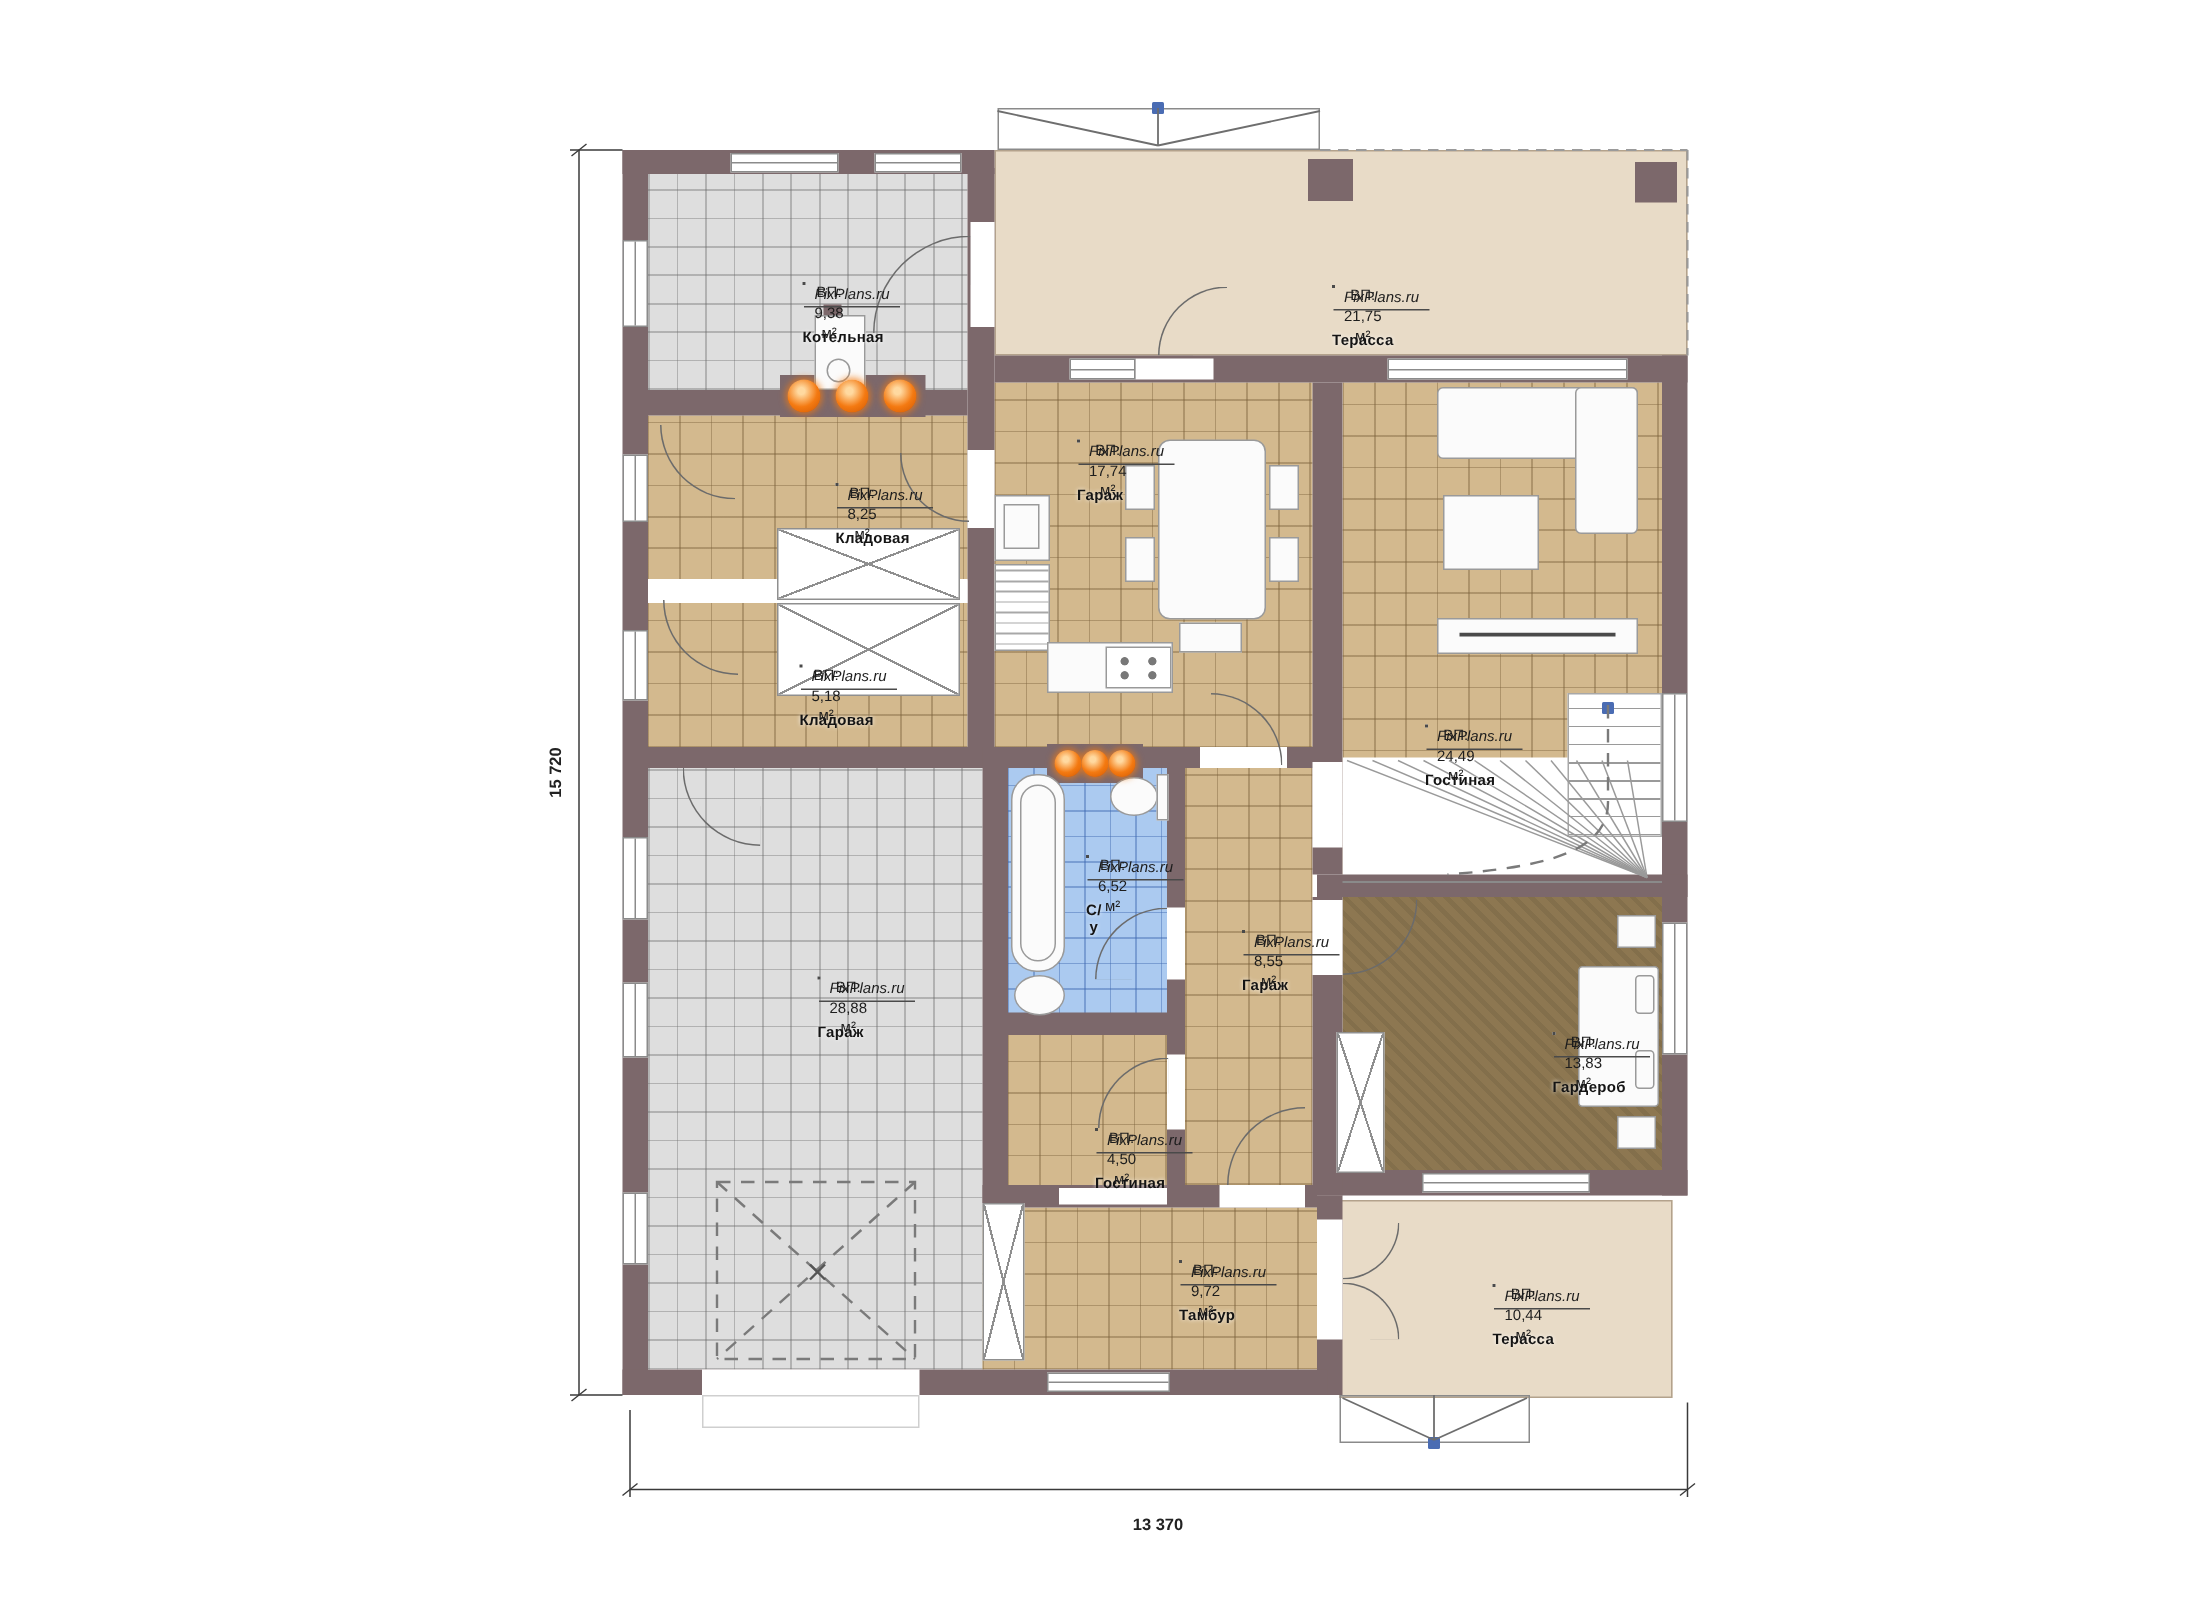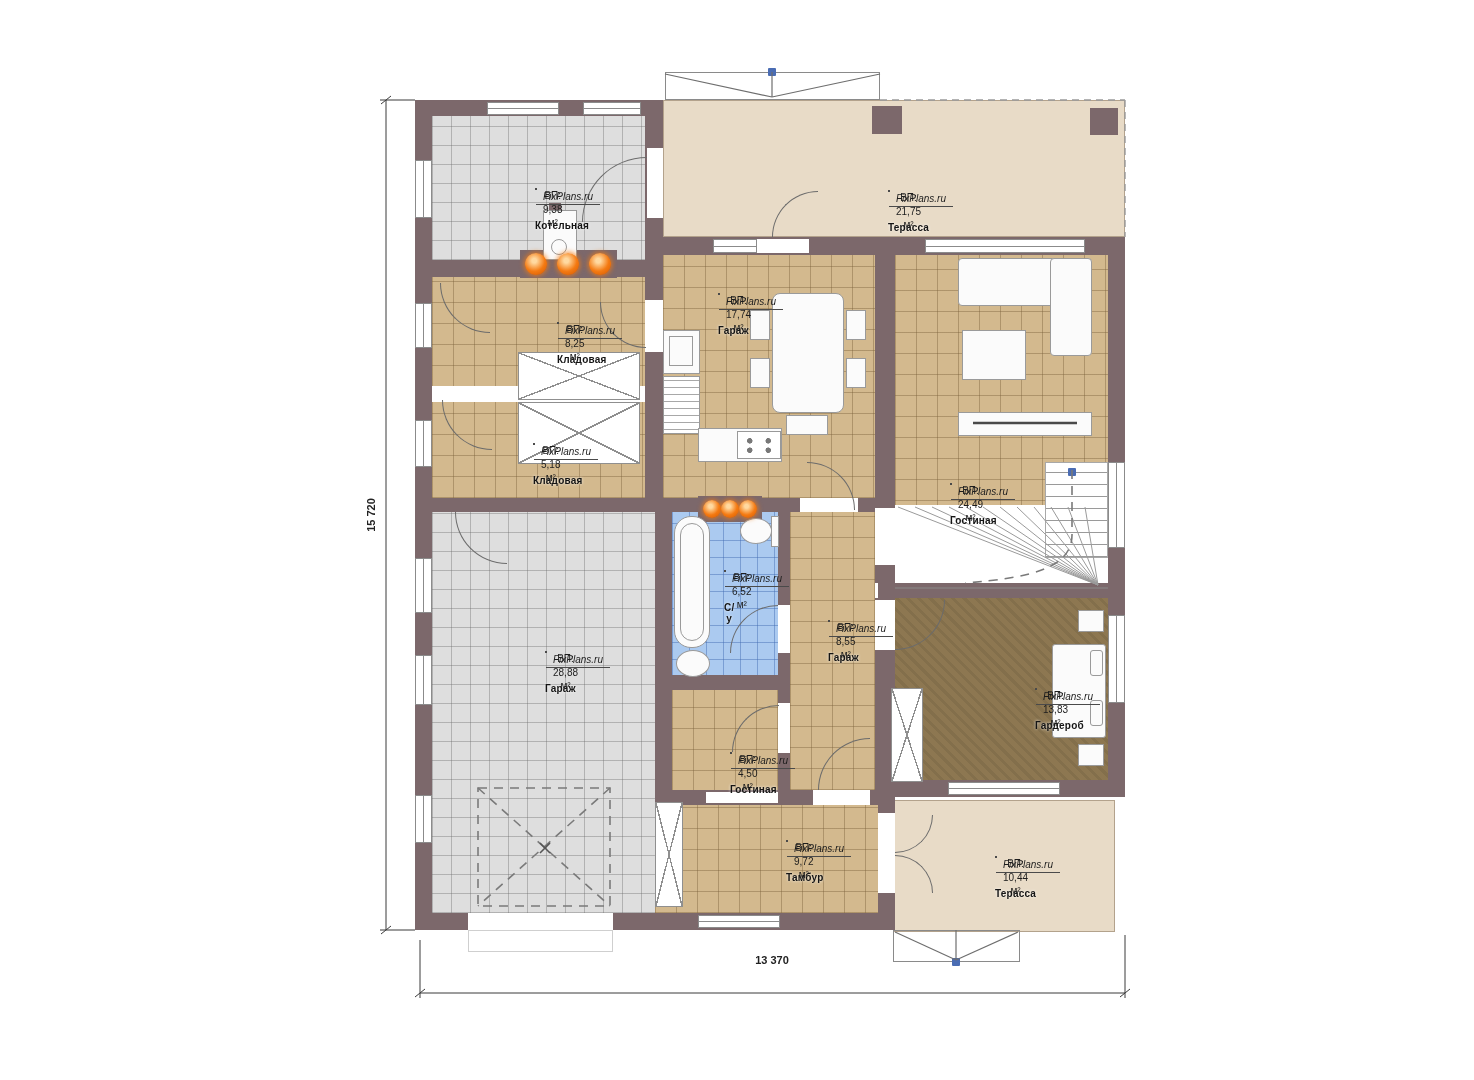--- a/index.html
+++ b/index.html
@@ -316,14 +316,14 @@
   </div>
   <div class="rlabel" style="left:995px;top:856px">
     <div class="rname">Терасса</div>
     <div class="rbox">
       <span class="wm">FixPlans.ru</span>
       <span class="ar">ВП: 10,44 м²</span>
     </div>
   </div>
 
   <div class="dimlbl v" style="left:371px;top:515px">15 720</div>
-  <div class="dimlbl h" style="left:772px;top:966px">13 370</div>
+  <div class="dimlbl h" style="left:772px;top:1023px">13 370</div>
 </div>
 
 </body></html>

